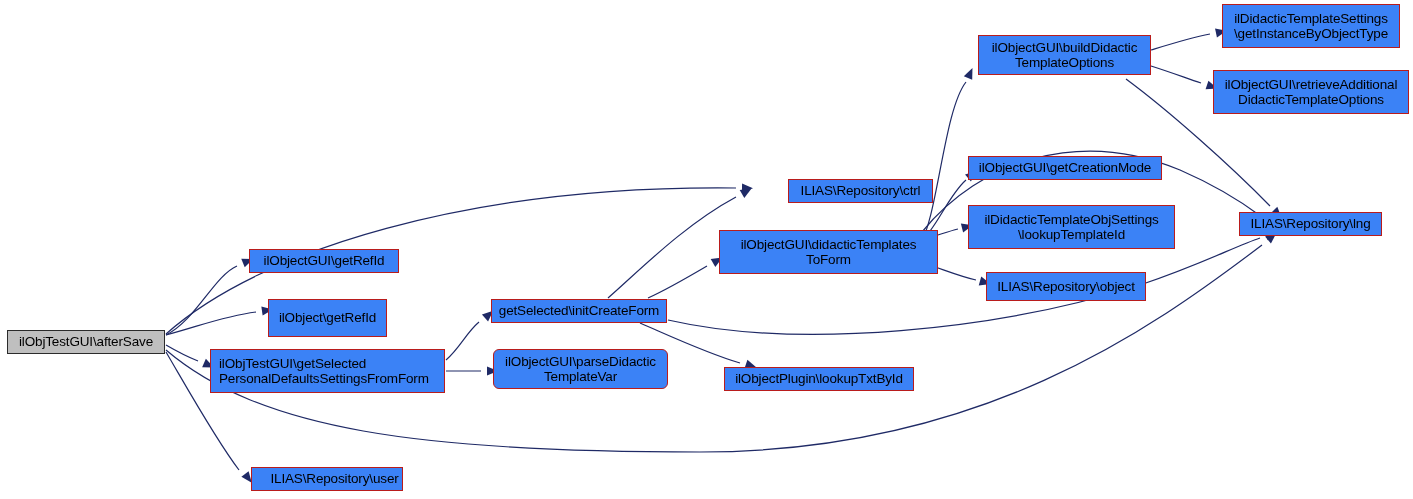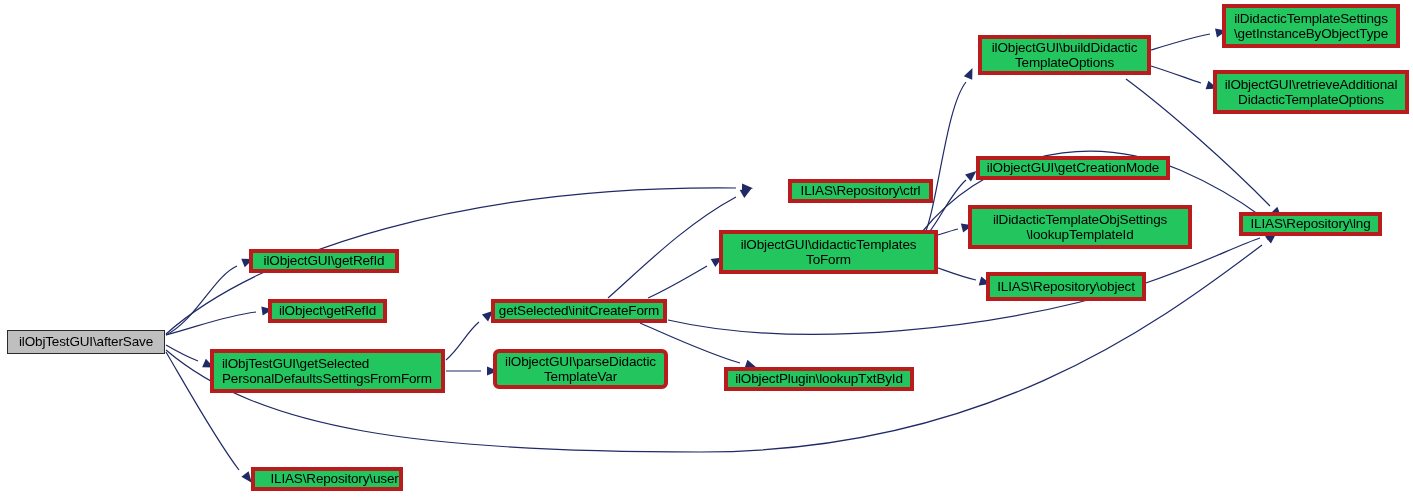--- a/index.html
+++ b/index.html
@@ -1,19 +1,19 @@
 <!DOCTYPE html>
 <html><head>
 <meta charset="utf-8">
 <style>
   html,body{margin:0;padding:0;background:#ffffff;}
   #canvas{position:relative;width:1413px;height:499px;background:#ffffff;
           font-family:"Liberation Sans","DejaVu Sans",sans-serif;overflow:hidden;}
   svg.edges{position:absolute;left:0;top:0;width:1413px;height:499px;pointer-events:none;}
-  .node{position:absolute;box-sizing:border-box;border:4px solid #b91c1c;background:#22c55e;
+  .node{position:absolute;box-sizing:border-box;border:1px solid #b91c1c;background:#3b82f6;
         display:flex;align-items:center;justify-content:center;text-align:center;
         font-size:13.5px;color:#000000;line-height:15.5px;letter-spacing:-0.15px;
         white-space:pre-line;padding:0 5px;}
   .node.root{background:#bfbfbf;border:1px solid #2b2b2b;}
   .node.lefttext{justify-content:flex-start;text-align:left;padding-left:8px;}
 </style>
 </head>
 <body>
 
 <div id="canvas">
@@ -54,35 +54,35 @@
       <polygon points="0,-4.6 11,0 0,4.6" fill="#1f2a66" transform="translate(968,178) rotate(-40)"></polygon>
       <polygon points="0,-4.6 11,0 0,4.6" fill="#1f2a66" transform="translate(962,228) rotate(-14)"></polygon>
       <polygon points="0,-4.6 11,0 0,4.6" fill="#1f2a66" transform="translate(980,281) rotate(16)"></polygon>
       <polygon points="0,-4.6 11,0 0,4.6" fill="#1f2a66" transform="translate(1268,220) rotate(34)"></polygon>
       <polygon points="0,-4.6 11,0 0,4.6" fill="#1f2a66" transform="translate(1216,33) rotate(-12)"></polygon>
       <polygon points="0,-4.6 11,0 0,4.6" fill="#1f2a66" transform="translate(1207,85) rotate(18)"></polygon>
       <polygon points="0,-4.6 11,0 0,4.6" fill="#1f2a66" transform="translate(1274,210) rotate(46)"></polygon>
     </svg>
 <div class="node root" style="left: 7px; top: 330px; width: 158px; height: 24px;"><span>ilObjTestGUI\afterSave</span></div>
     <div class="node" style="left: 249px; top: 249px; width: 150px; height: 24px;"><span>ilObjectGUI\getRefId</span></div>
-    <div class="node" style="left: 268px; top: 299px; width: 119px; height: 24px;"><span>ilObject\getRefId</span></div>
+    <div class="node" style="left: 268px; top: 299px; width: 119px; height: 38px;"><span>ilObject\getRefId</span></div>
     <div class="node lefttext" style="left: 210px; top: 349px; width: 235px; height: 44px;"><span>ilObjTestGUI\getSelected
 PersonalDefaultsSettingsFromForm</span></div>
     <div class="node" style="left: 251px; top: 467px; width: 152px; height: 24px; padding-left: 20px;"><span>ILIAS\Repository\user</span></div>
     <div class="node" style="left: 491px; top: 299px; width: 176px; height: 24px;"><span>getSelected\initCreateForm</span></div>
     <div class="node" style="left: 493px; top: 349px; width: 175px; height: 40px; border-radius: 6px;"><span>ilObjectGUI\parseDidactic
 TemplateVar</span></div>
     <div class="node" style="left: 748px; top: 179px; width: 145px; height: 24px; margin-left: 40px;"><span>ILIAS\Repository\ctrl</span></div>
     <div class="node" style="left: 719px; top: 230px; width: 219px; height: 44px; text-align: center;"><span>ilObjectGUI\didacticTemplates
 ToForm</span></div>
     <div class="node" style="left: 724px; top: 367px; width: 190px; height: 24px;"><span>ilObjectPlugin\lookupTxtById</span></div>
     <div class="node" style="left: 978px; top: 35px; width: 173px; height: 40px;"><span>ilObjectGUI\buildDidactic
 TemplateOptions</span></div>
-    <div class="node" style="left: 968px; top: 156px; width: 194px; height: 24px; margin-left: 8px;"><span>ilObjectGUI\getCreationMode</span></div>
-    <div class="node" style="left: 968px; top: 205px; width: 224px; height: 44px;"><span>ilDidacticTemplateObjSettings
+    <div class="node" style="left: 968px; top: 156px; width: 194px; height: 24px;"><span>ilObjectGUI\getCreationMode</span></div>
+    <div class="node" style="left: 968px; top: 205px; width: 207px; height: 44px;"><span>ilDidacticTemplateObjSettings
 \lookupTemplateId</span></div>
     <div class="node" style="left: 986px; top: 272px; width: 160px; height: 29px;"><span>ILIAS\Repository\object</span></div>
     <div class="node" style="left: 1222px; top: 4px; width: 178px; height: 44px;"><span>ilDidacticTemplateSettings
 \getInstanceByObjectType</span></div>
     <div class="node" style="left: 1213px; top: 70px; width: 196px; height: 44px;"><span>ilObjectGUI\retrieveAdditional
 DidacticTemplateOptions</span></div>
     <div class="node" style="left: 1239px; top: 212px; width: 143px; height: 24px;"><span>ILIAS\Repository\lng</span></div>
   </div>
 
 </body></html>

